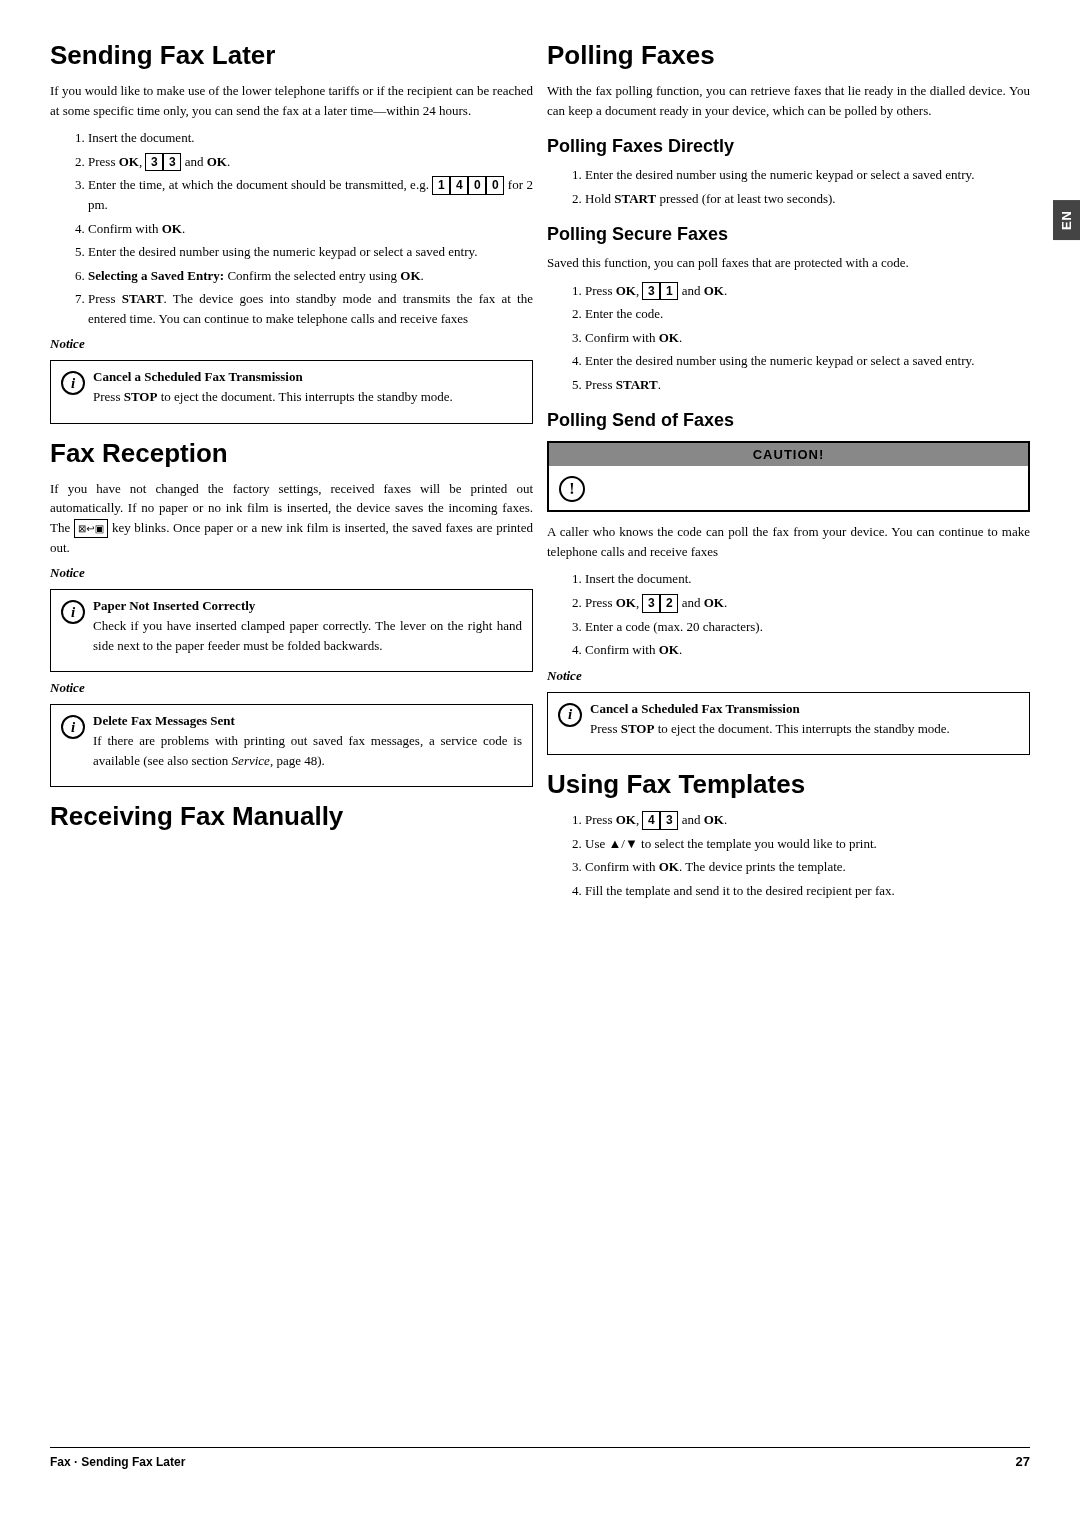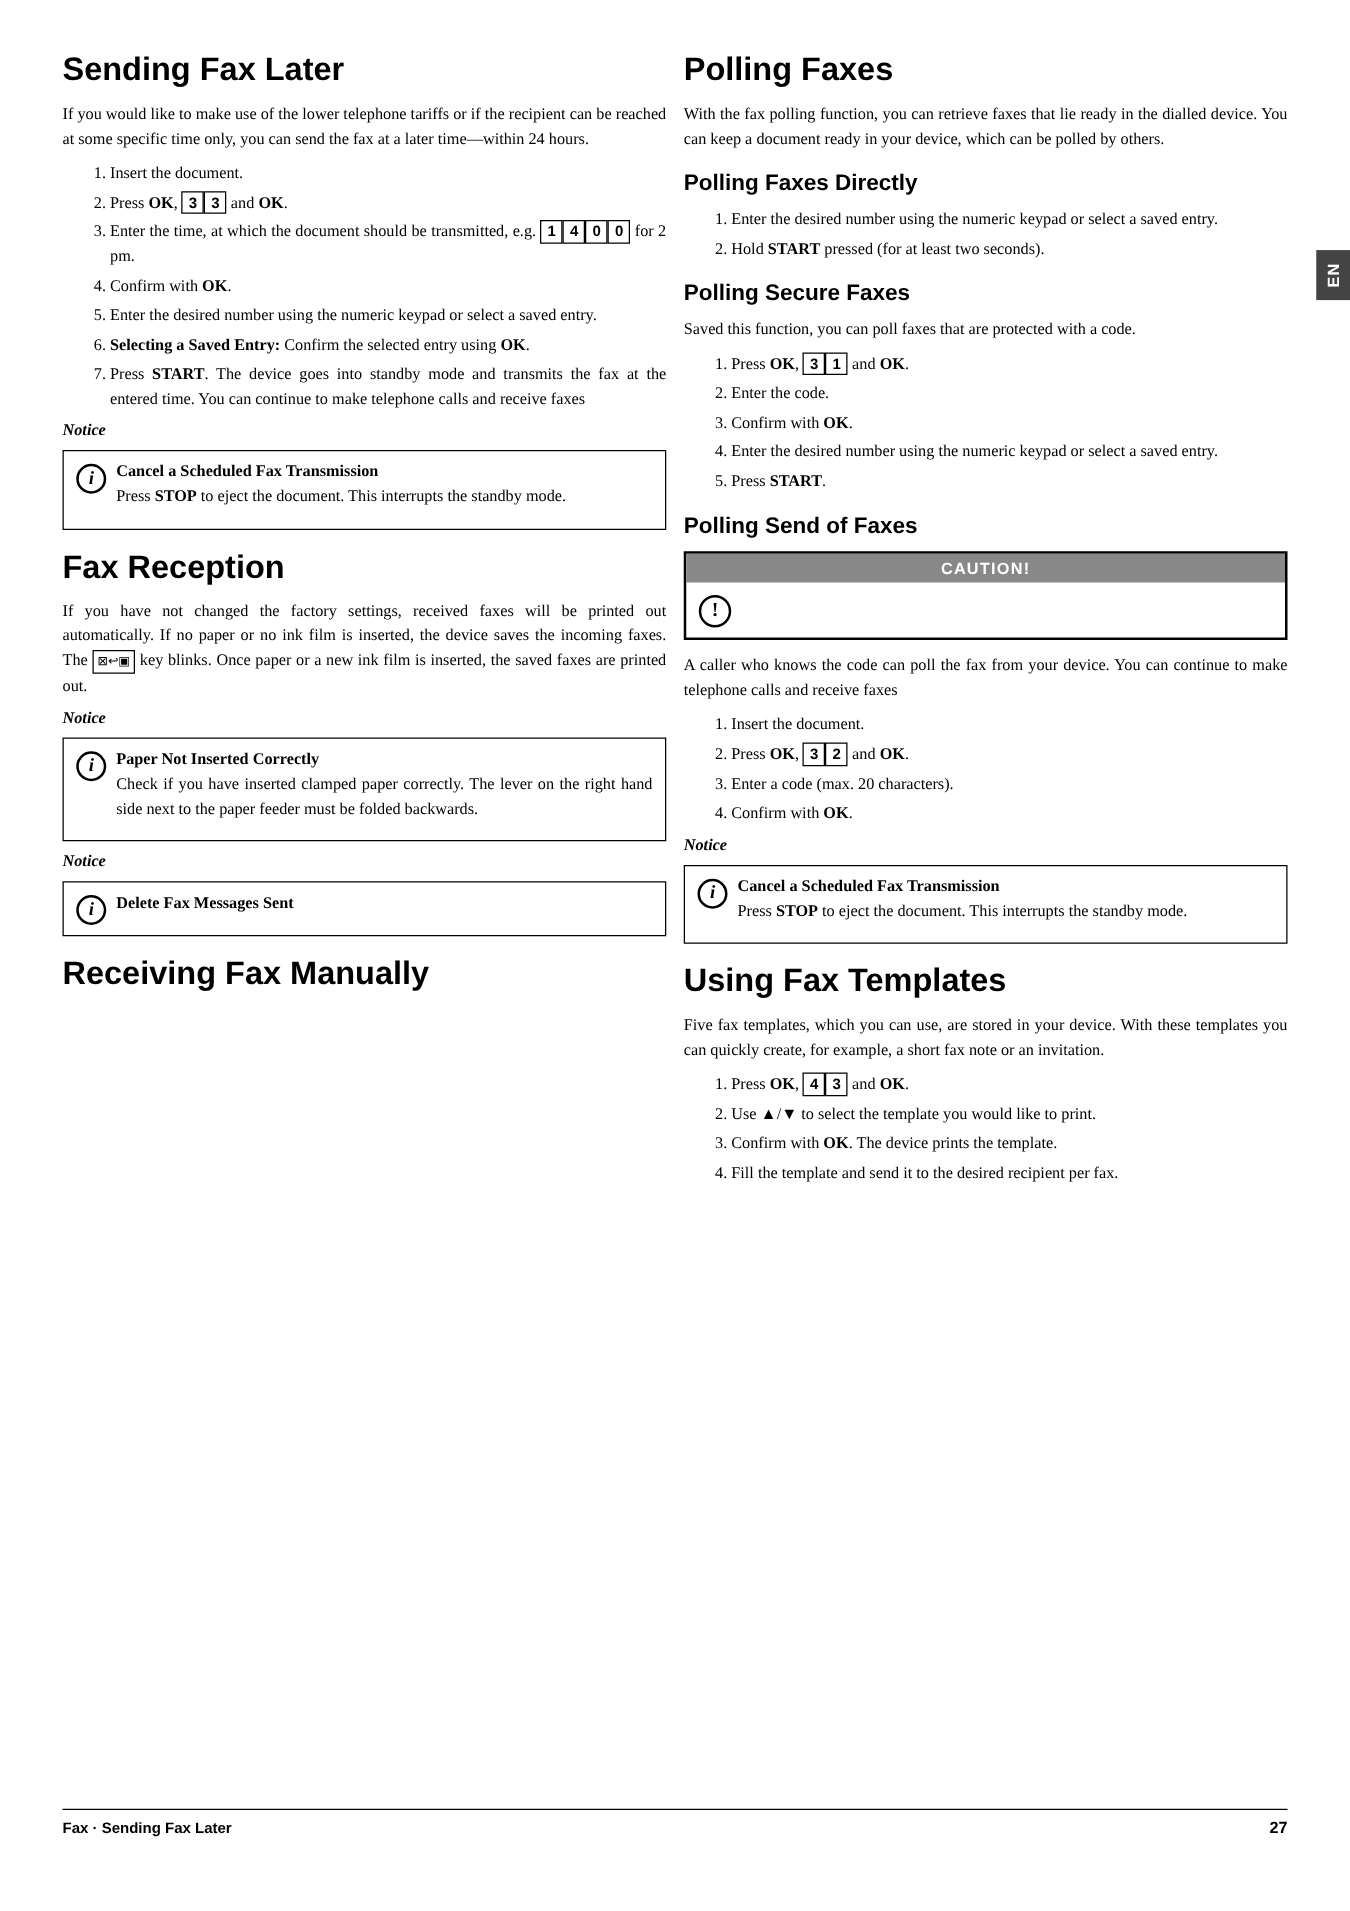--- a/index.html
+++ b/index.html
@@ -124,21 +124,21 @@
       font-size: 13px;
       margin-bottom: 2px;
     }
 
     .caution-box {
       border: 2px solid #000;
       margin: 10px 0;
     }
     .caution-header {
       background: #888;
-      color: #ffffff;
+      color: #000000;
       text-align: center;
       font-weight: bold;
       font-size: 13px;
       padding: 4px;
       letter-spacing: 1px;
       font-family: Arial, sans-serif;
     }
     .caution-body {
       display: flex;
       align-items: flex-start;
@@ -243,20 +243,21 @@
         </div>
 
 
         <div style="font-style:italic; font-weight:bold; font-size:13px; margin-bottom:4px;">Notice</div>
         <div class="notice-box">
           <div class="notice-icon">
               <i>i</i>
             </div>
           <div class="notice-content">
             <div class="notice-title">Delete Fax Messages Sent</div>
+            <p>If there are problems with printing out saved fax messages, a service code is available (see also section <span class="italic">Service</span>, page 48).</p>
           </div>
         </div>
       </div>
 
       <div class="section-divider">
         <h1>Receiving Fax Manually</h1>
       </div>
 
     </div>
 
@@ -313,21 +314,20 @@
             </div>
           <div class="notice-content">
             <div class="notice-title">Cancel a Scheduled Fax Transmission</div>
             <p>Press <span class="bold">STOP</span> to eject the document. This interrupts the standby mode.</p>
           </div>
         </div>
       </div>
 
       <div class="section-divider">
         <h1>Using Fax Templates</h1>
-        <p>Five fax templates, which you can use, are stored in your device. With these templates you can quickly create, for example, a short fax note or an invitation.</p>
         <ol>
           <li>Press <span class="bold">OK</span>, <span class="key-box">4</span><span class="key-box">3</span> and <span class="bold">OK</span>.</li>
           <li>Use ▲/▼ to select the template you would like to print.</li>
           <li>Confirm with <span class="bold">OK</span>. The device prints the template.</li>
           <li>Fill the template and send it to the desired recipient per fax.</li>
         </ol>
       </div>
 
     </div>
   </div>

